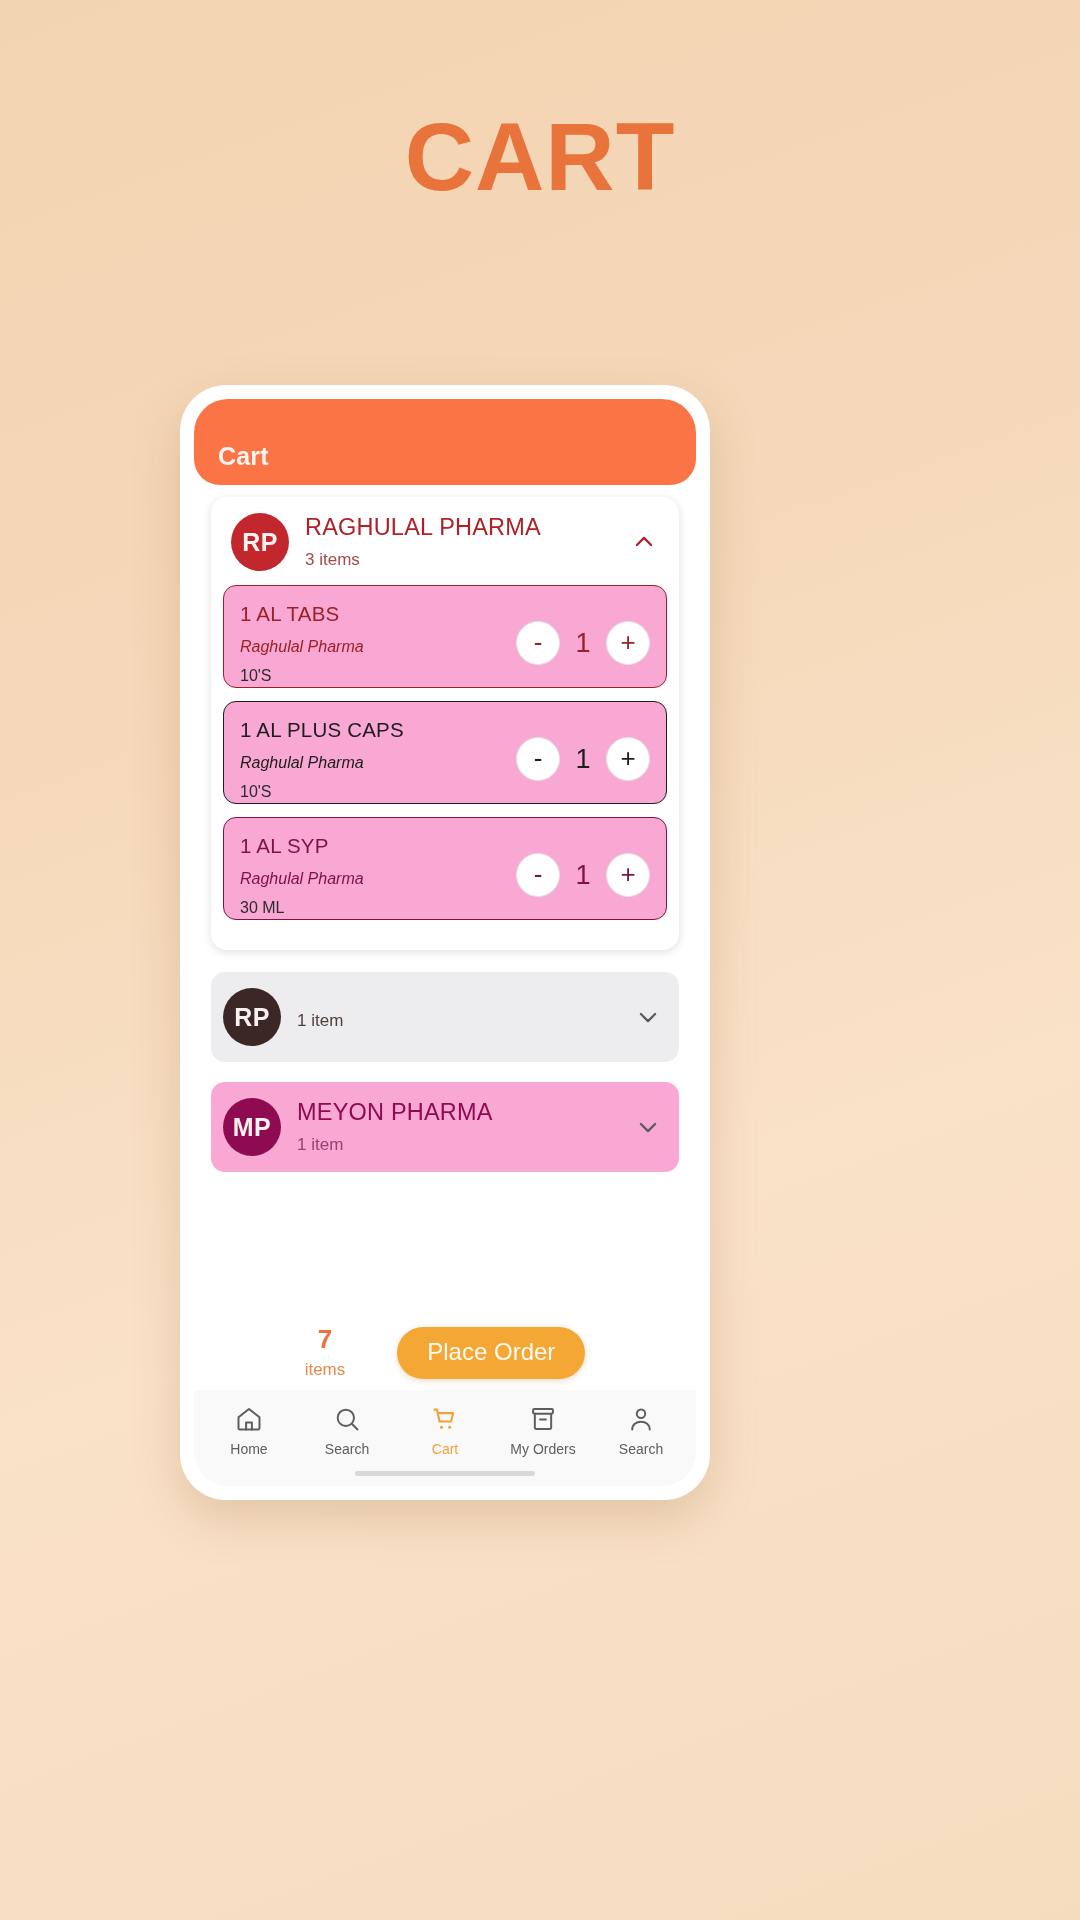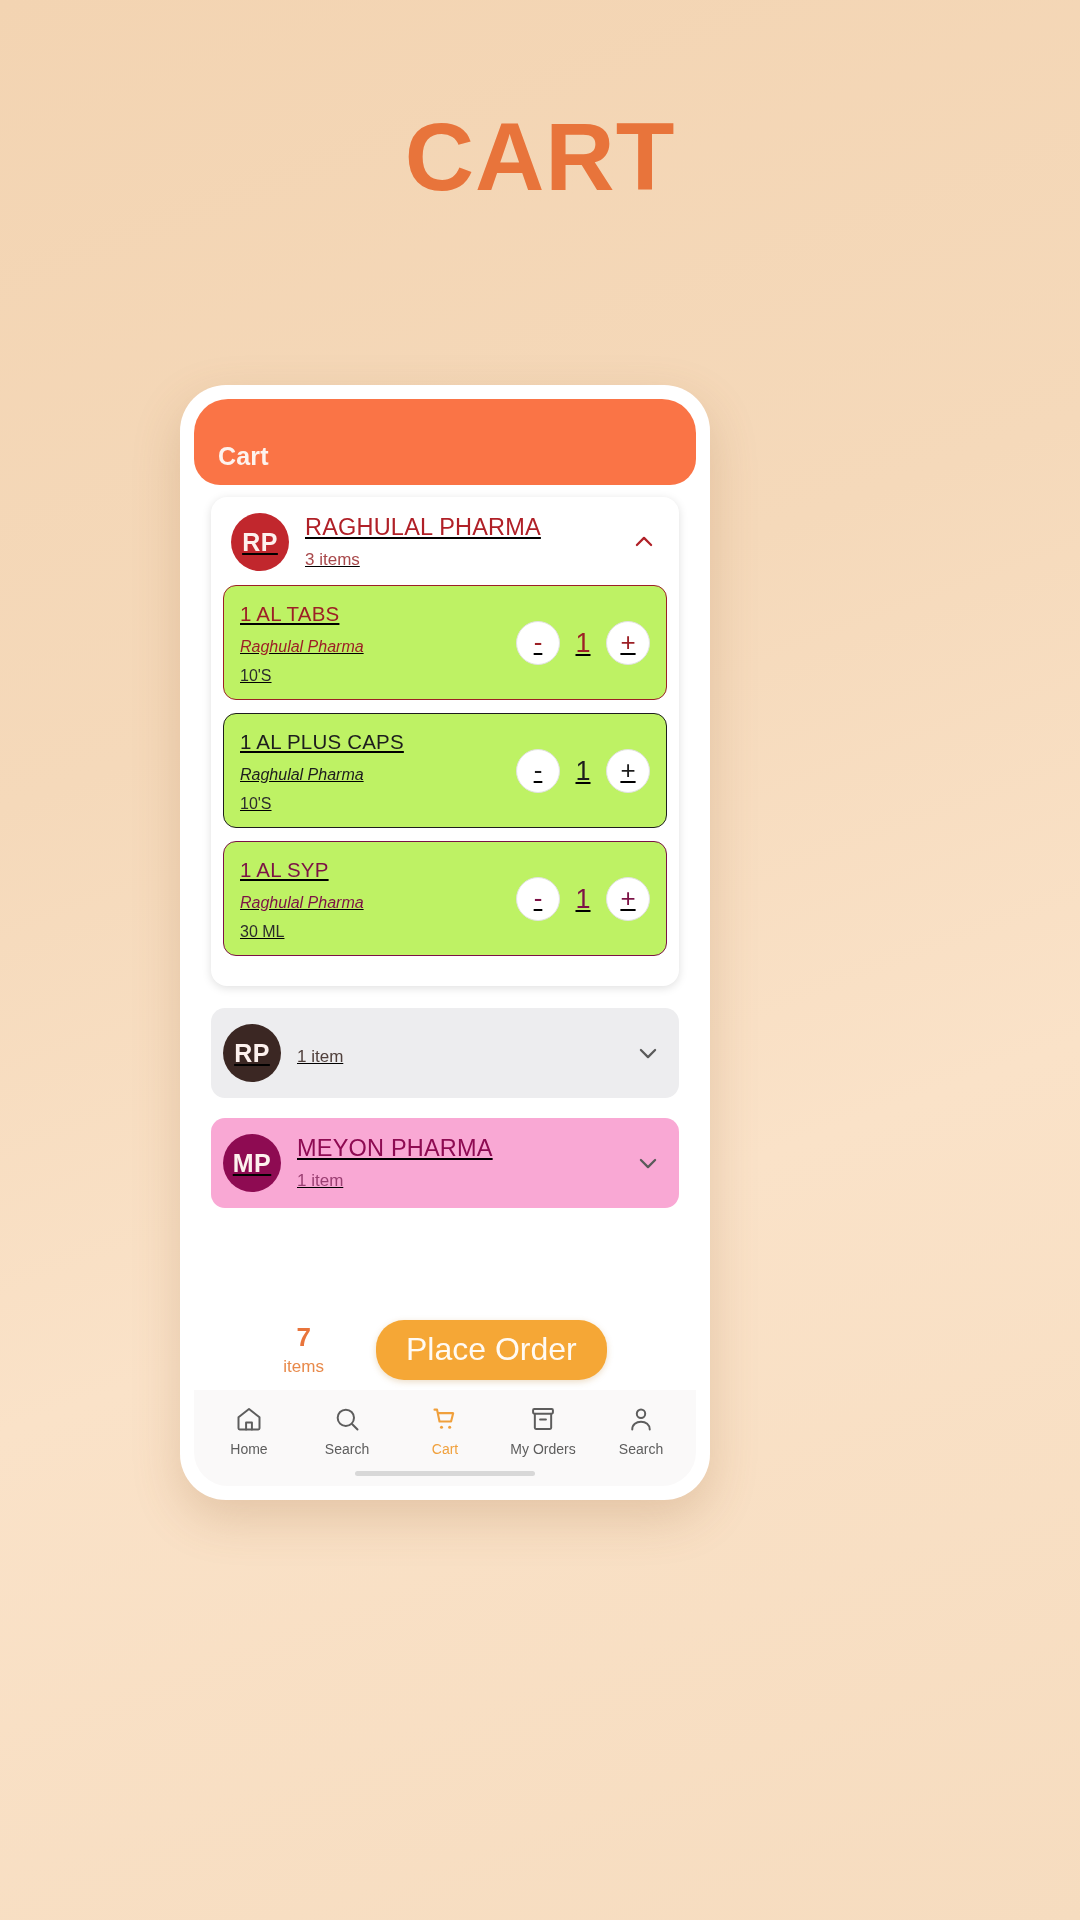--- a/index.html
+++ b/index.html
@@ -63,21 +63,20 @@
     font-weight: 700;
     letter-spacing: 0.2px;
   }
 
   
   .body {
     flex: 1 1 auto;
     padding: 12px 17px 0 17px;
     overflow: hidden;
     background: #ffffff;
-    text-decoration: underline;
   }
 
   
   .vendor-card {
     background: #ffffff;
     border-radius: 16px;
     box-shadow: 0 2px 10px rgba(0,0,0,0.13);
     padding: 14px 12px 14px 12px;
     margin-bottom: 22px;
   }
@@ -119,25 +118,25 @@
     flex: 0 0 auto;
     width: 34px; height: 34px;
     display: flex; align-items: center; justify-content: center;
   }
   .chev svg { display: block; }
 
   
   .product {
     border: 1.4px solid #9c2026;
     border-radius: 13px;
-    padding: 15px 16px 14px 16px;
+    padding: 15px 16px 2px 16px;
     margin-bottom: 13px;
     display: flex;
     align-items: center;
-    background: #bef264;
+    background: #f9a8d4;
   }
   .product:last-child { margin-bottom: 16px; }
   .prod-info { flex: 1 1 auto; min-width: 0; }
   .prod-name {
     font-size: 20.5px;
     font-weight: 400;
     letter-spacing: 0.2px;
     line-height: 1.25;
   }
   .prod-vendor {
@@ -202,21 +201,21 @@
     line-height: 1.15;
   }
   .sum-lbl {
     font-size: 17px;
     color: #e8894a;
     margin-top: 5px;
   }
   .place-order {
     background: #f5a736;
     color: #fffaf3;
-    font-size: 32px;
+    font-size: 24px;
     border: none;
     border-radius: 28px;
     padding: 13px 30px 15px 30px;
     line-height: 1;
     box-shadow: 0 2px 6px rgba(180,120,30,0.25);
   }
 
   
   .navbar {
     flex: 0 0 auto;

